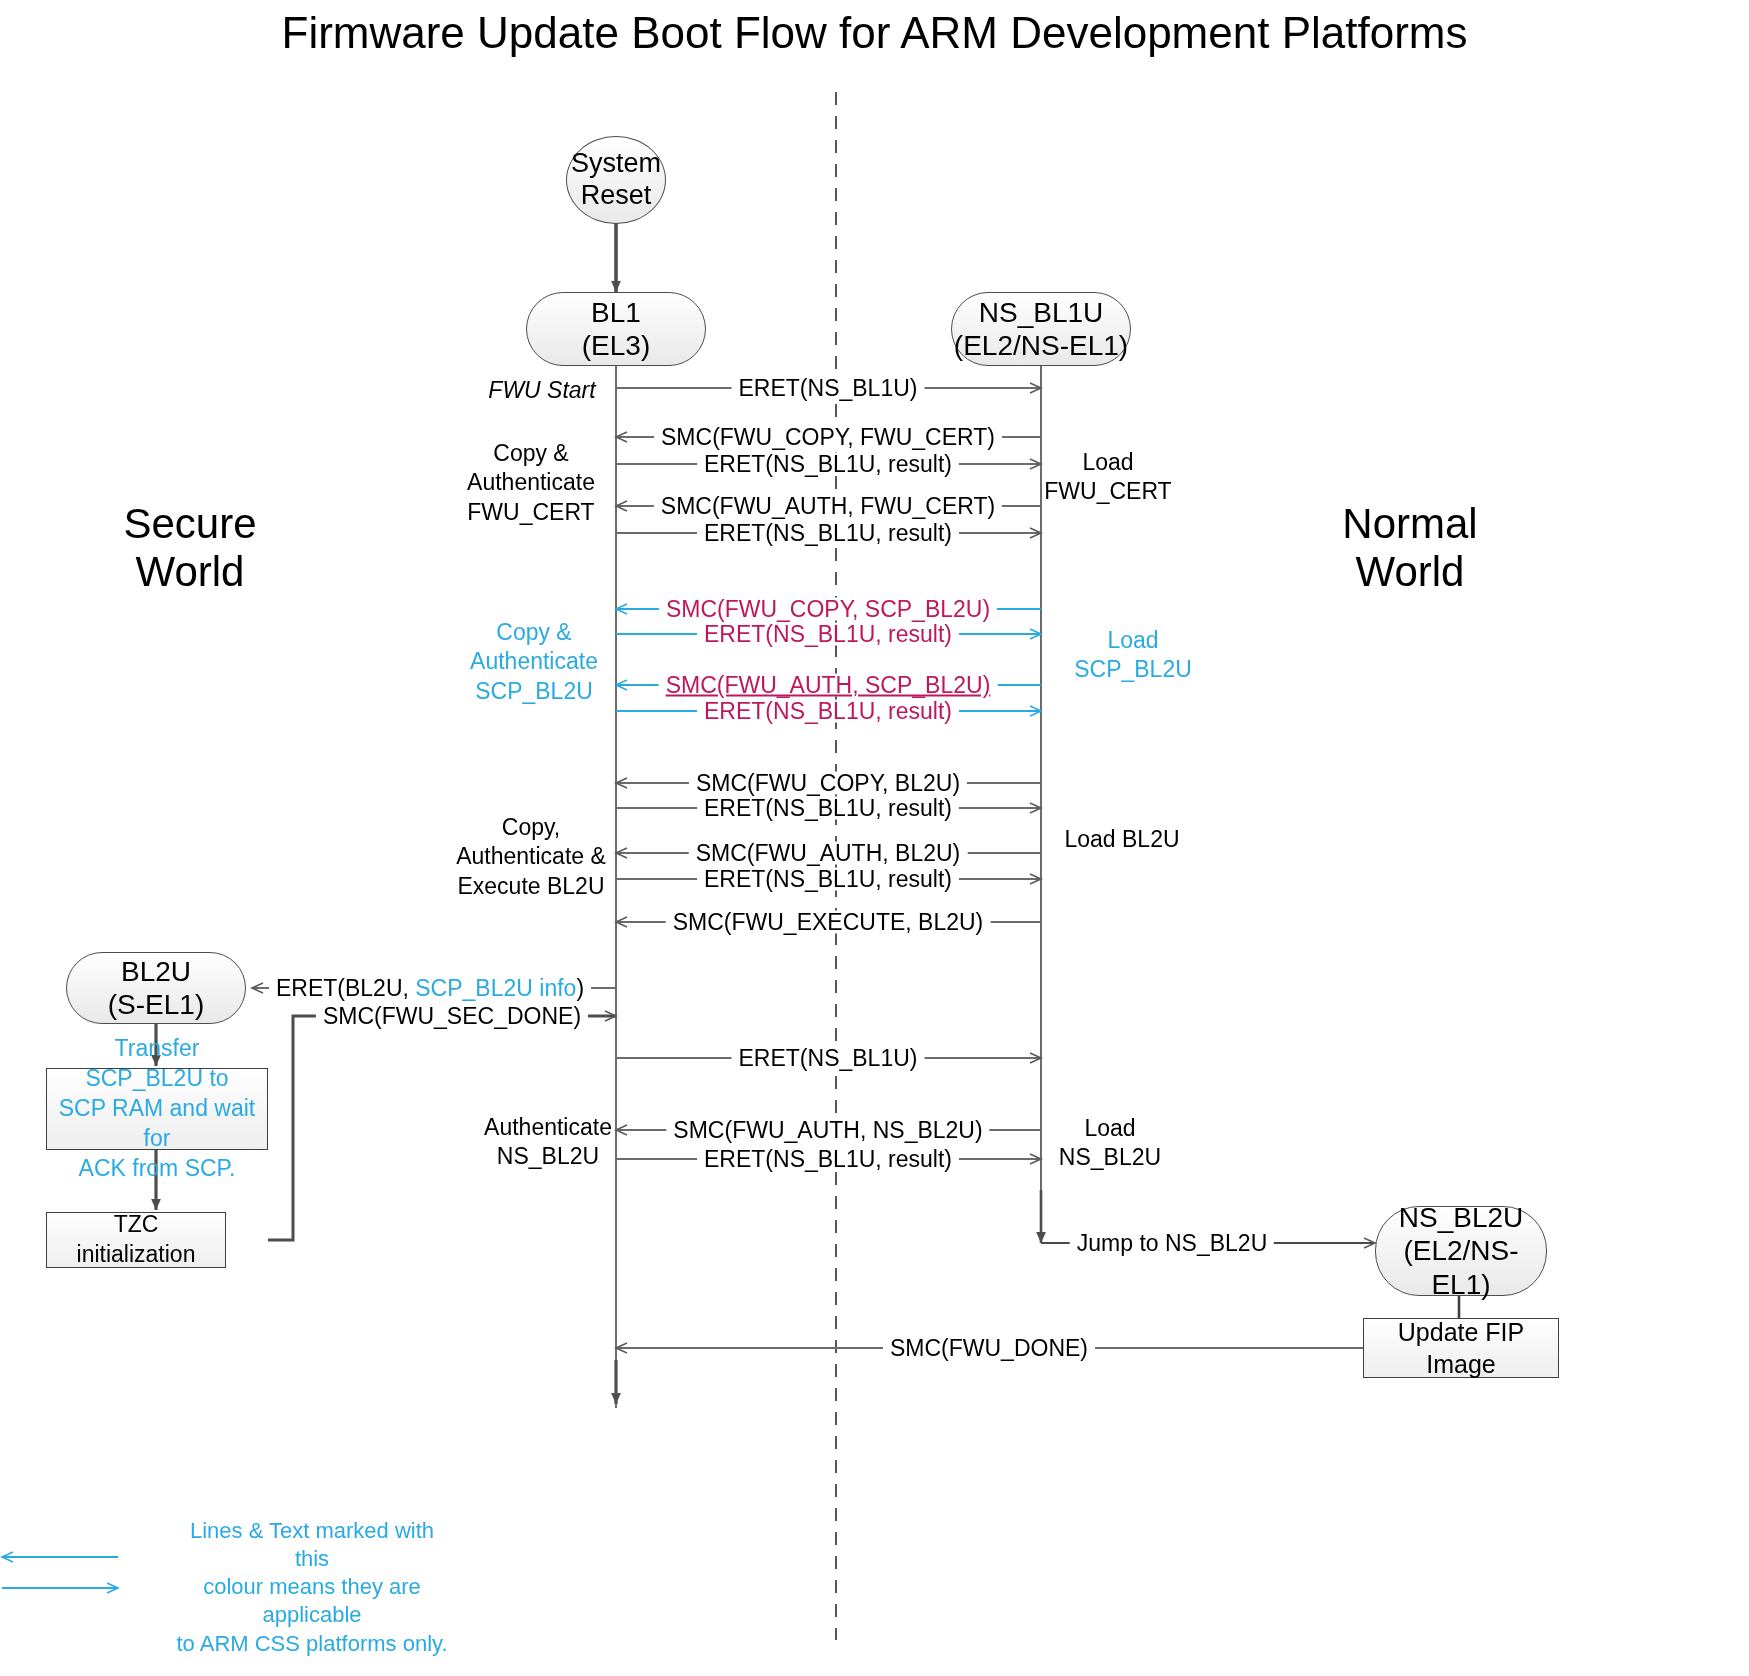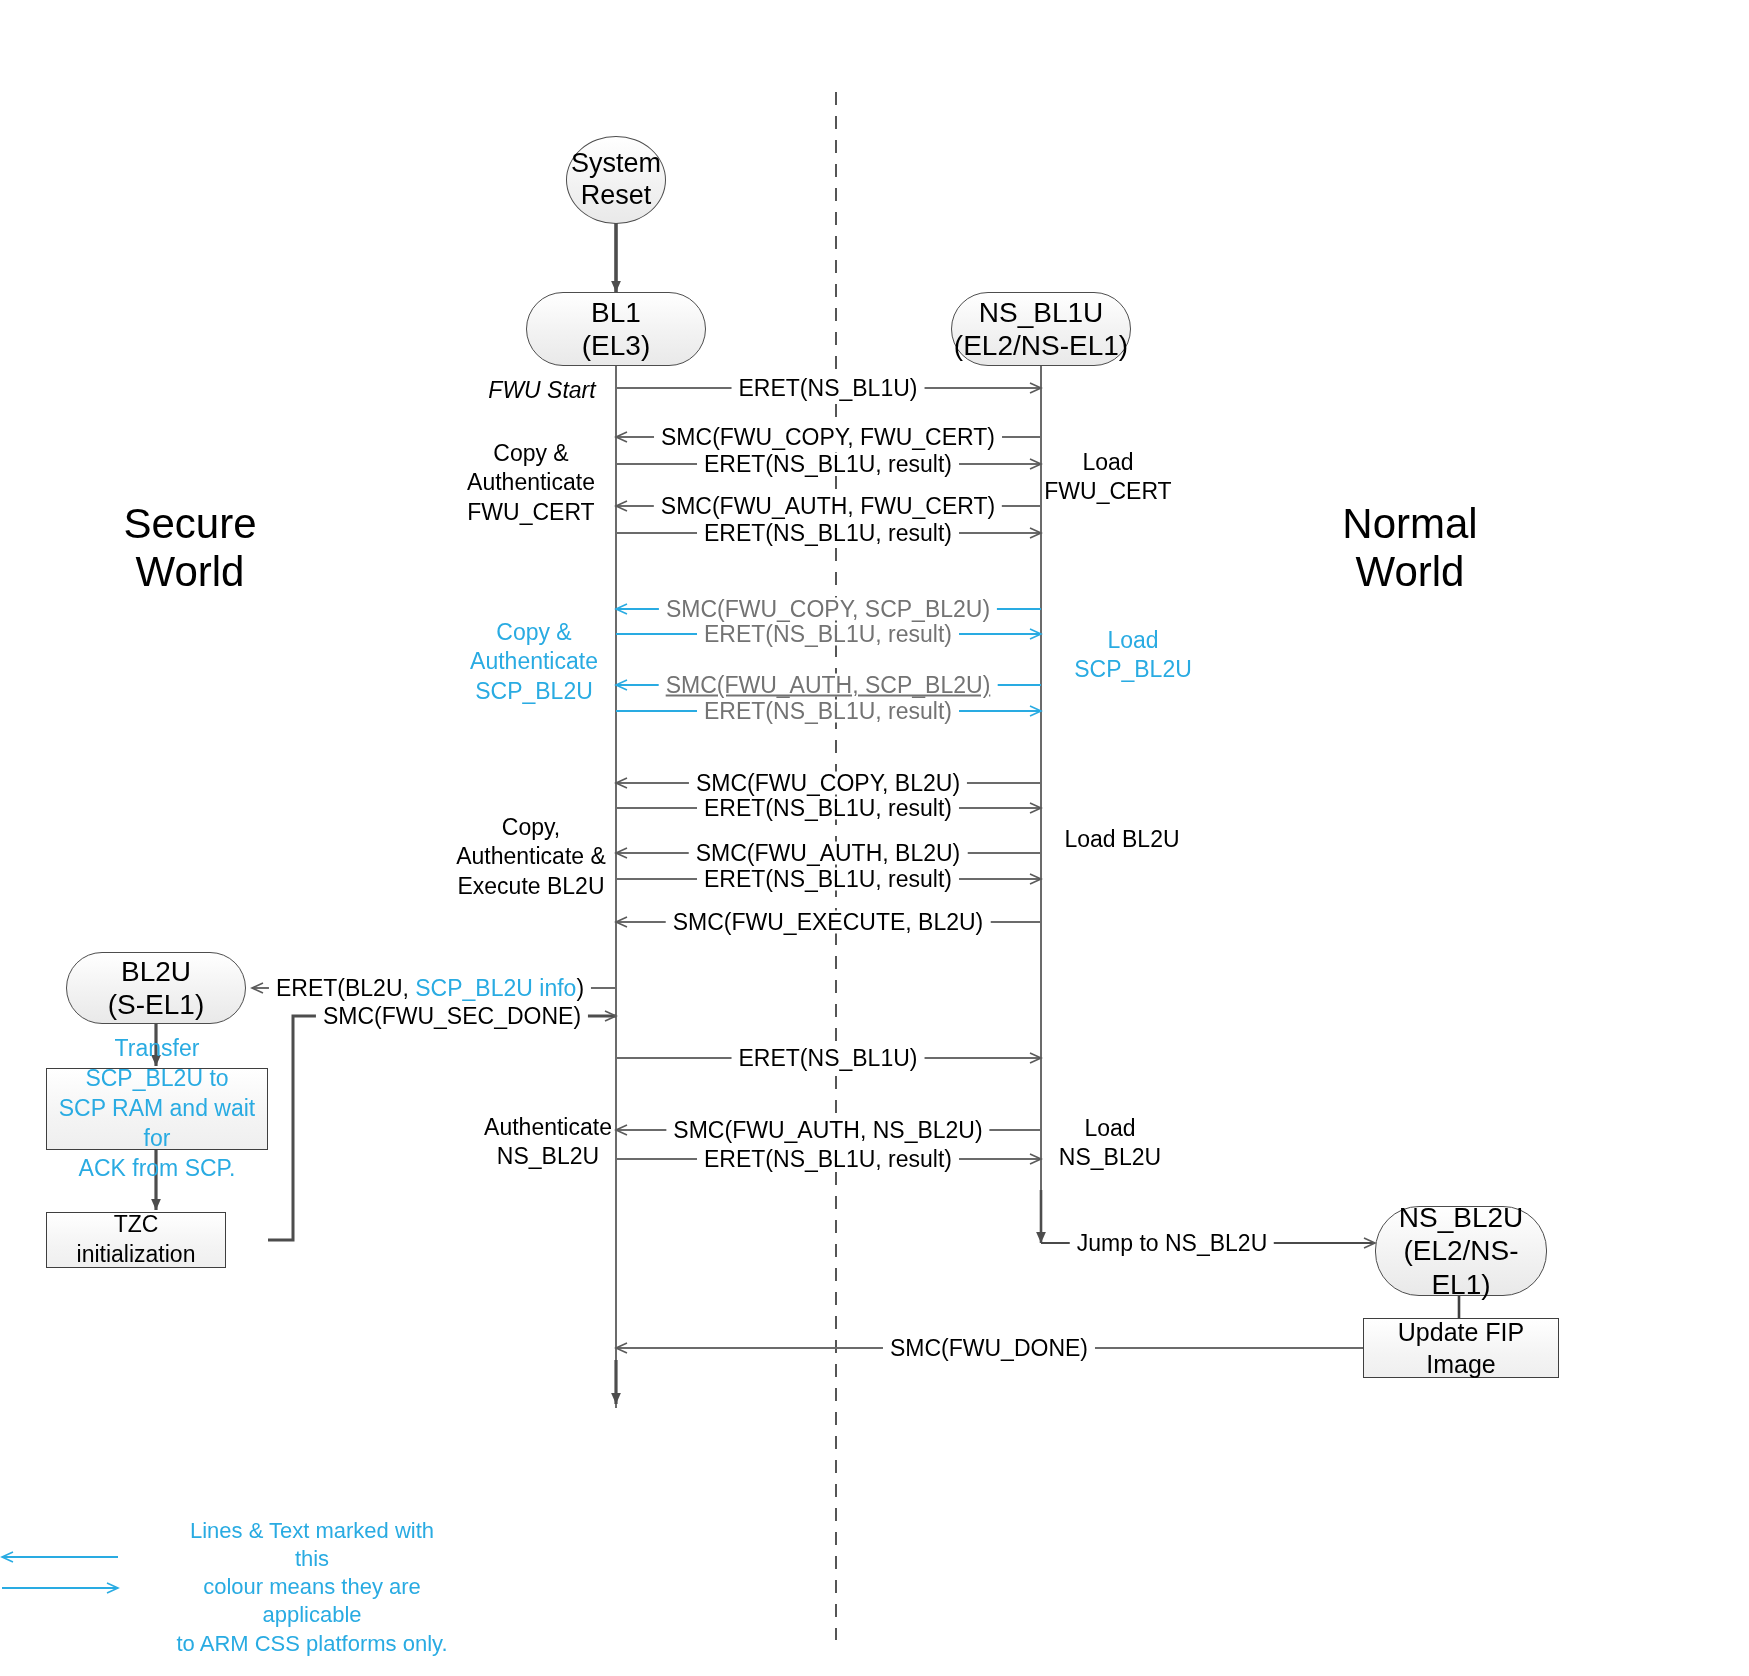--- a/index.html
+++ b/index.html
@@ -87,21 +87,21 @@
   .msg{
     position:absolute;
     transform:translate(-50%,-50%);
     background:#ffffff;
     padding:0 7px;
     font-size:23px;
     line-height:1;
     white-space:nowrap;
     color:#000;
   }
-  .msg.blue{ color:#737373; }
+  .msg.blue{ color:#be185d; }
   .msg .hl{ color:#29ABE2; }
 
   
   .side{
     position:absolute;
     transform:translate(-50%,-50%);
     text-align:center;
     font-size:23px;
     line-height:1.28;
     white-space:pre-line;
@@ -186,20 +186,21 @@
     <line x1="1041" y1="1243" x2="1375" y2="1243" stroke="#4a4a4a" stroke-width="1.8" marker-end="url(#ah-open-r)"></line>
 
     <line x1="1459" y1="1294" x2="1459" y2="1337" stroke="#3f3f3f" stroke-width="2.6" marker-end="url(#ah-solid-sm)"></line>
 
     <line x1="1363" y1="1348" x2="616" y2="1348" stroke="#6b6b6b" stroke-width="1.8" marker-end="url(#ah-open-l)"></line>
 
     <line x1="118" y1="1557" x2="2" y2="1557" stroke="#29ABE2" stroke-width="1.8" marker-end="url(#ah-open-b)"></line>
     <line x1="2" y1="1588" x2="118" y2="1588" stroke="#29ABE2" stroke-width="1.8" marker-end="url(#ah-open-b)"></line>
   </svg>
 
+  <div class="ttl">Firmware Update Boot Flow for ARM Development Platforms</div>
 
   <div class="world secure">Secure
 World</div>
   <div class="world normal">Normal
 World</div>
 
   <div class="node ellipse" style="left:566px; top:136px; width:100px; height:88px;">System
 Reset</div>
 
   <div class="node" style="left:526px; top:292px; width:180px; height:74px;">BL1

